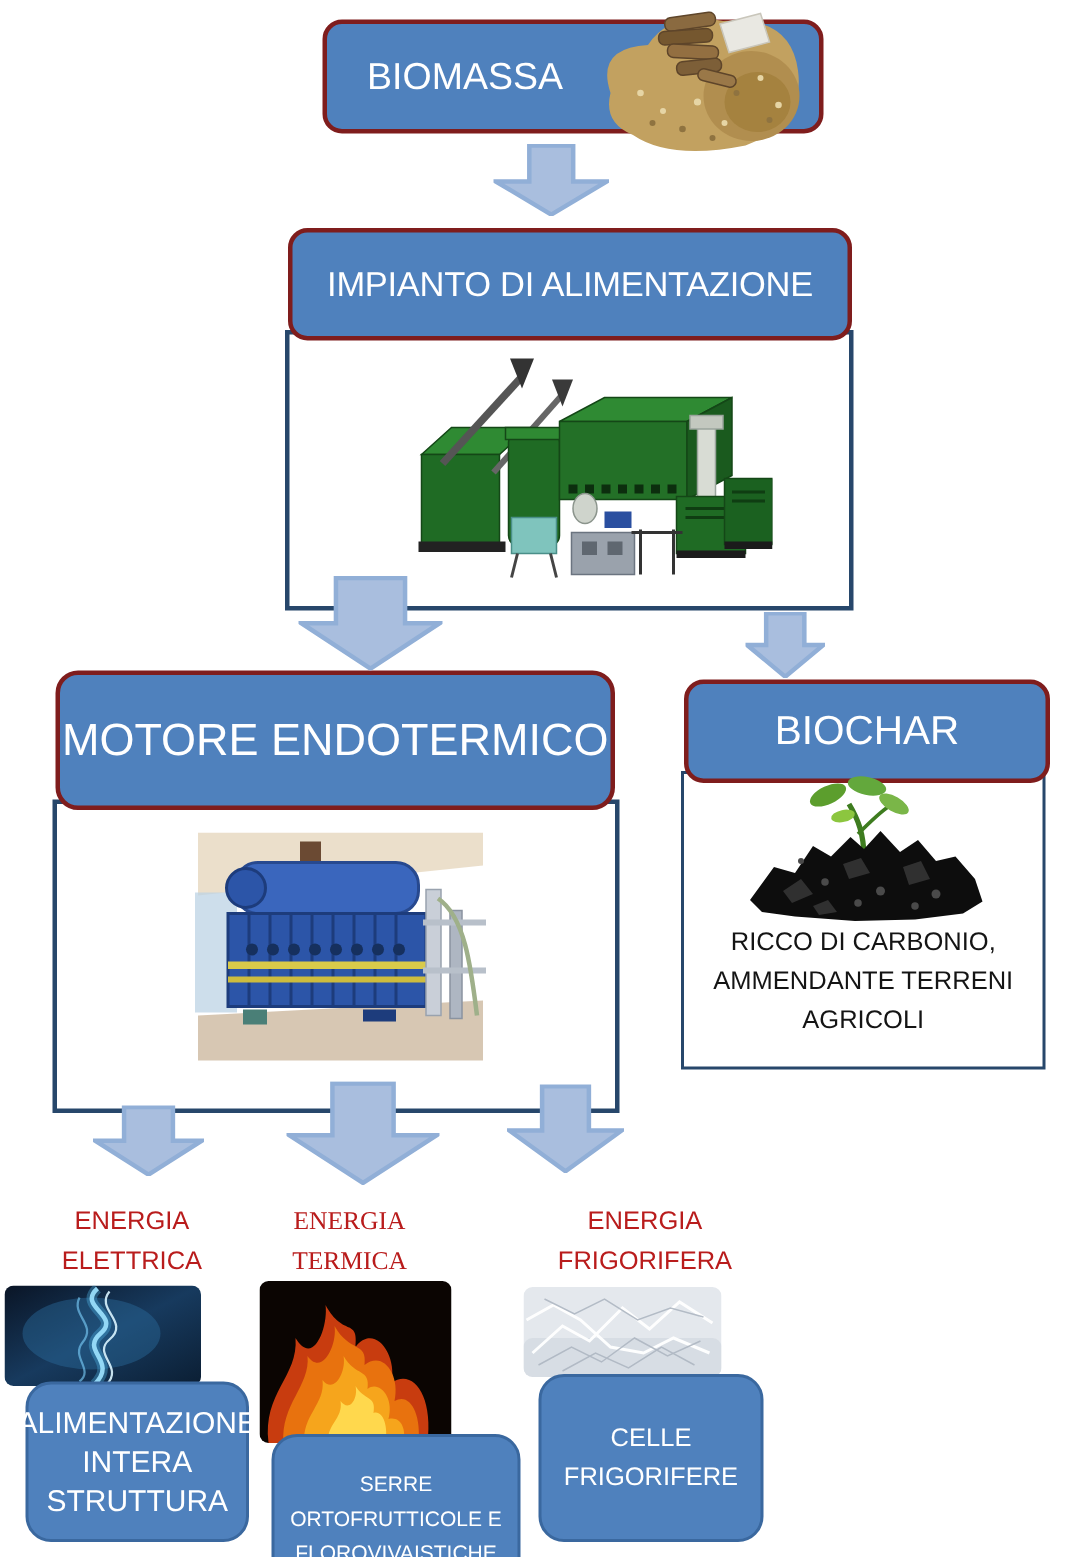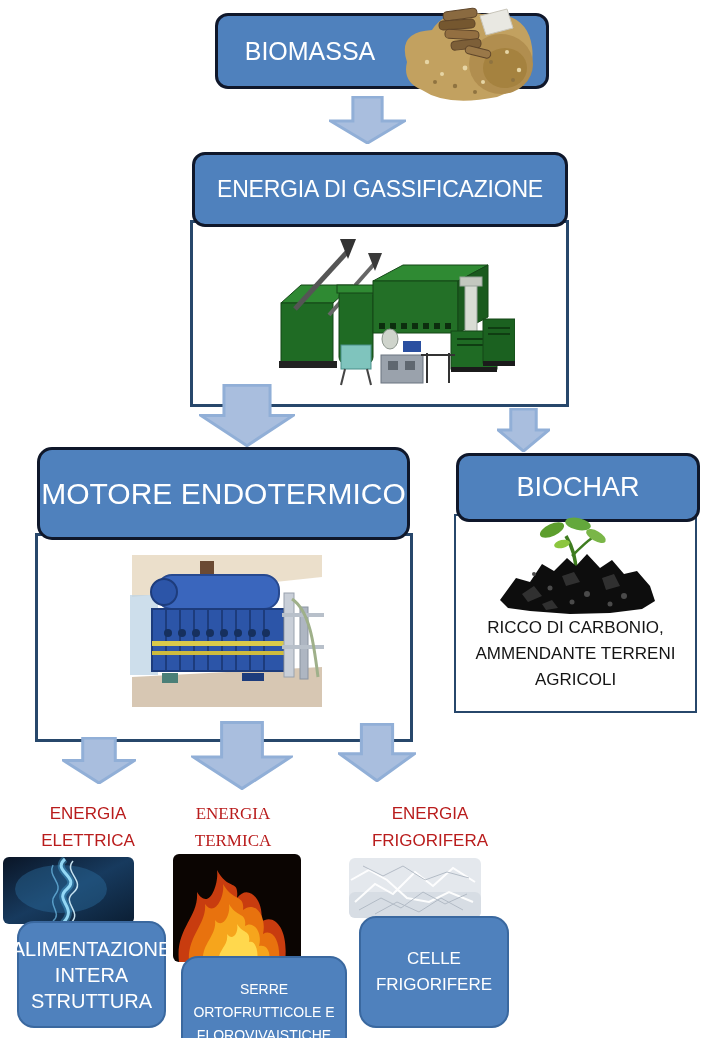--- a/index.html
+++ b/index.html
@@ -1,21 +1,21 @@
 <!DOCTYPE html>
 <html><head>
 <meta charset="utf-8">
 <style>
   html,body{margin:0;padding:0;background:#ffffff;}
   #stage{
     position:relative;width:719px;height:1038px;background:#ffffff;
     font-family:"Liberation Sans",sans-serif;overflow:hidden;
   }
   .node{
-    position:absolute;background:#4f81bd;border:3px solid #0f172a;border-radius:13px;
+    position:absolute;background:#4f81bd;border:3px solid #7f1d1d;border-radius:13px;
     color:#ffffff;display:flex;align-items:center;justify-content:center;
     text-align:center;box-sizing:border-box;z-index:3;
   }
   .panel{
     position:absolute;background:#ffffff;border:3px solid #27476b;box-sizing:border-box;z-index:1;
   }
   .photo{position:absolute;z-index:4;line-height:0;}
   .arrow{position:absolute;z-index:5;line-height:0;}
   .arrow svg{display:block;}
   .energy-label{
@@ -75,21 +75,21 @@
   </div>
 
   <div class="arrow" style="left:329px;top:96px;">
     <svg width="77" height="48" viewBox="0 0 100 100" preserveAspectRatio="none">
       <polygon points="31,2 69,2 69,52 98,52 50,98 2,52 31,52" fill="#a9bede" stroke="#91afd7" stroke-width="3" vector-effect="non-scaling-stroke"></polygon>
     </svg>
   </div>
 
   <div class="panel" style="left:190px;top:220px;width:379px;height:187px;"></div>
   <div class="node fs-impianto" style="left:192px;top:152px;width:376px;height:75px;">
-    <span>ENERGIA DI GASSIFICAZIONE</span>
+    <span>IMPIANTO DI ALIMENTAZIONE</span>
   </div>
   <div class="photo" style="left:253px;top:233px;">
     <svg width="262" height="163" viewBox="0 0 262 163">
 
       <polygon points="28,70 48,52 100,52 80,70" fill="#2f8a33" stroke="#144717" stroke-width="1"></polygon>
       <rect x="28" y="70" width="52" height="60" fill="#1f6b24" stroke="#144717" stroke-width="1"></rect>
       <rect x="26" y="128" width="58" height="7" fill="#222222"></rect>
 
       <line x1="95" y1="18" x2="42" y2="76" stroke="#555555" stroke-width="5"></line>
       <polygon points="87,6 103,6 95,26" fill="#333333"></polygon>

